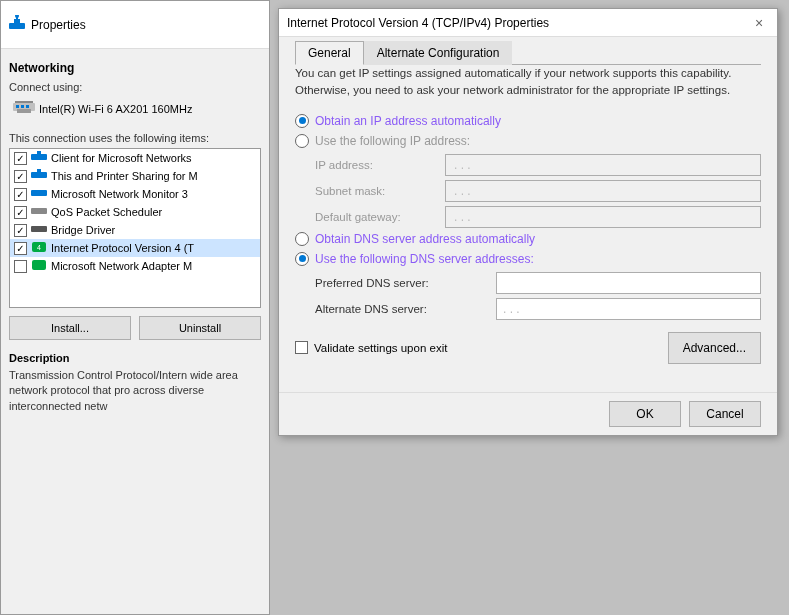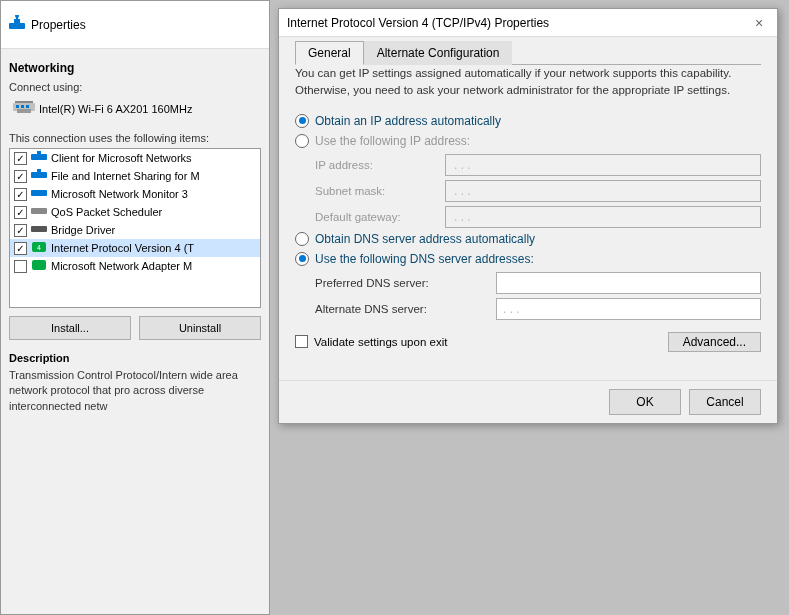--- a/index.html
+++ b/index.html
@@ -211,21 +211,21 @@
     }
     .radio-input.selected::after {
       content: '';
       width: 7px;
       height: 7px;
       background: #0078d4;
       border-radius: 50%;
     }
     .radio-label {
       font-size: 12px;
-      color: #0c4a6e;
+      color: #8b5cf6;
     }
     .radio-label.disabled {
       color: #999;
     }
 
     
     .fields-section {
       margin-left: 20px;
       margin-bottom: 2px;
     }
@@ -307,21 +307,21 @@
     .checkbox-row {
       display: flex;
       align-items: center;
       gap: 6px;
     }
     .checkbox-label {
       font-size: 11.5px;
     }
 
     .advanced-btn {
-      height: 20px;
+      height: 32px;
       padding: 0 14px;
       background: #e1e1e1;
       border: 1px solid #adadad;
       font-size: 12px;
       cursor: pointer;
     }
 
     
     .dialog-footer {
       display: flex;
@@ -384,21 +384,21 @@
               <circle cx="8" cy="0" r="2" fill="#0078d4"></circle>
             </svg></span>
         <span style="font-size:11px;">Client for Microsoft Networks</span>
       </div>
       <div class="bg-list-item">
         <div class="checkbox checked"></div>
         <span><svg width="16" height="12" viewBox="0 0 16 12">
               <rect x="0" y="3" width="16" height="6" fill="#0078d4" rx="1"></rect>
               <rect x="6" y="0" width="4" height="4" fill="#0078d4"></rect>
             </svg></span>
-        <span style="font-size:11px;">File and Internet Sharing for M</span>
+        <span style="font-size:11px;">This and Printer Sharing for M</span>
       </div>
       <div class="bg-list-item">
         <div class="checkbox checked"></div>
         <span><svg width="16" height="12" viewBox="0 0 16 12">
               <rect x="0" y="3" width="16" height="6" fill="#0078d4" rx="1"></rect>
             </svg></span>
         <span style="font-size:11px;">Microsoft Network Monitor 3</span>
       </div>
       <div class="bg-list-item">
         <div class="checkbox checked"></div>

